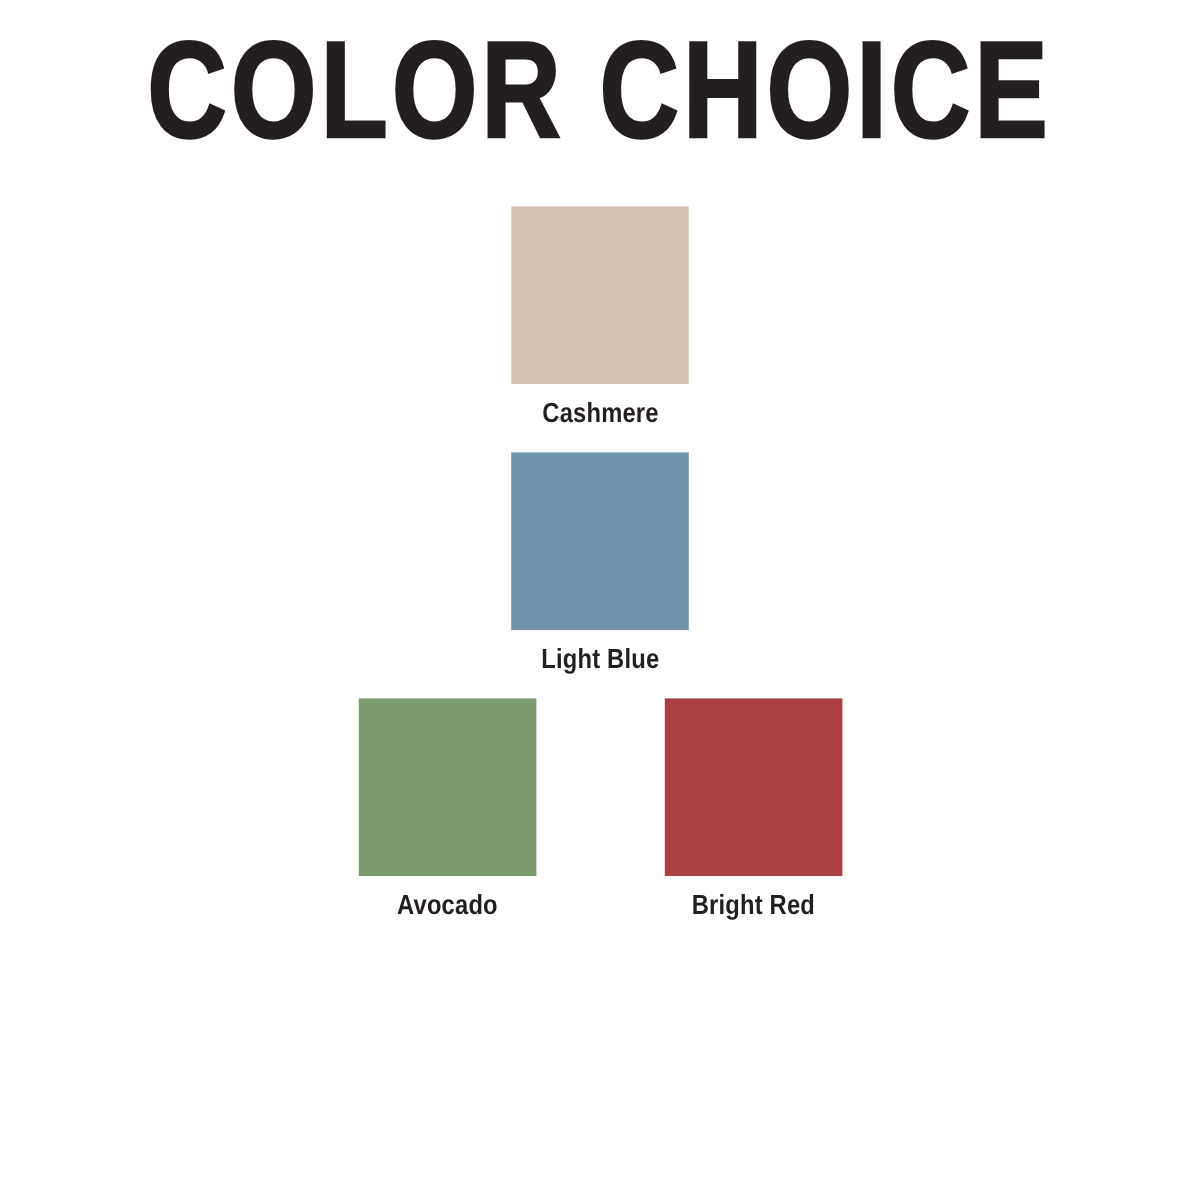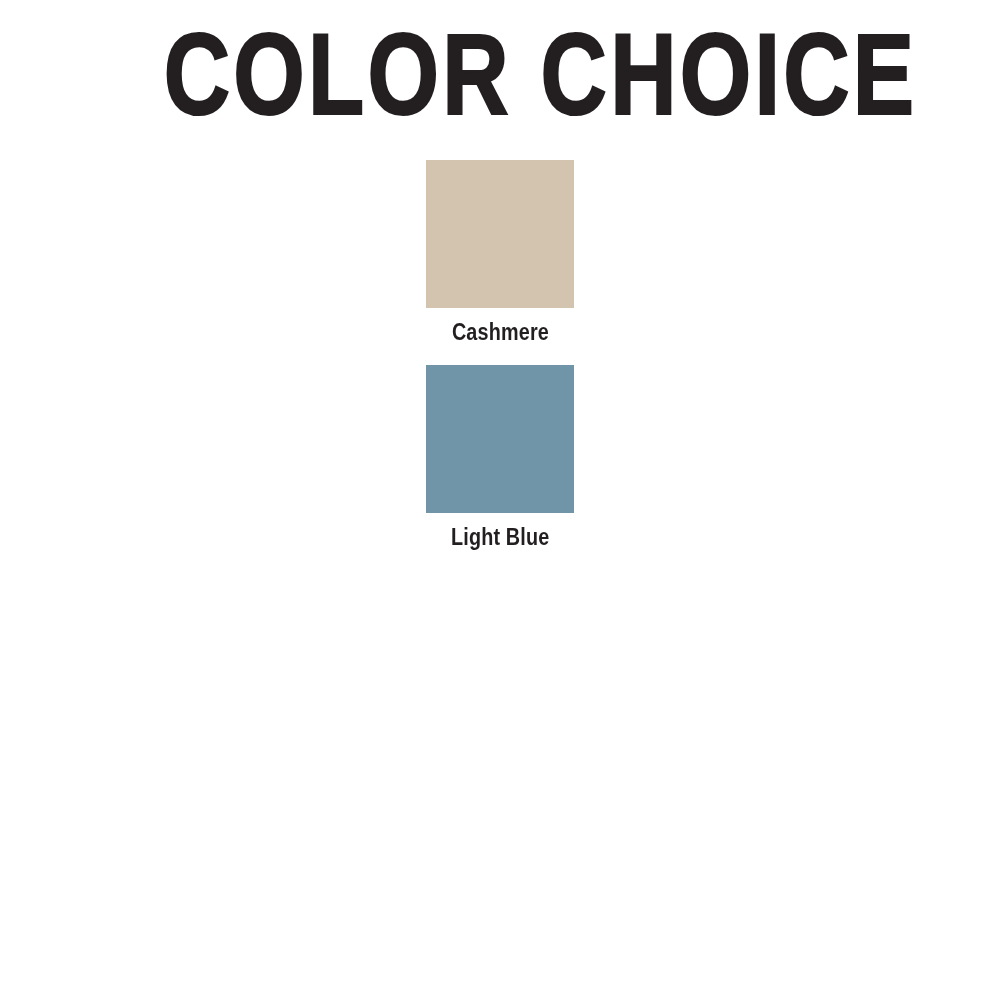--- a/index.html
+++ b/index.html
@@ -19,41 +19,41 @@
     height: 1000px;
     background: #ffffff;
   }
 
   
   .title-wrap {
     position: absolute;
     top: 18px;
     left: 0;
     width: 1000px;
-    text-align: right;
+    text-align: center;
   }
 
   .title {
     display: inline-block;
     font-family: "Liberation Sans Narrow", "Liberation Sans", "DejaVu Sans Condensed", sans-serif;
     font-weight: 700;
     font-size: 112px;
     line-height: 1.0;
     color: #231f20;
     letter-spacing: 4px;
     transform: scaleX(0.82) scaleY(1.02);
     transform-origin: center top;
     white-space: nowrap;
     -webkit-text-stroke: 2.2px #231f20;
   }
 
   
   .grid {
     position: absolute;
-    top: 160px;
+    top: 172px;
     left: 0;
     width: 1000px;
   }
 
   .row {
     display: flex;
     justify-content: center;
     align-items: flex-start;
     width: 1000px;
     height: 205px;
@@ -107,15 +107,25 @@
     </div>
 
 
     <div class="row">
       <div class="cell">
         <div class="swatch" style="background-color: rgb(112, 149, 168);"></div>
         <div class="swatch-label">Light Blue</div>
       </div>
     </div>
 
+    <div class="row row--last">
+      <div class="cell">
+        <div class="swatch" style="background-color: rgb(122, 155, 109);"></div>
+        <div class="swatch-label">Avocado</div>
+      </div>
+      <div class="cell">
+        <div class="swatch" style="background-color: rgb(171, 64, 68);"></div>
+        <div class="swatch-label">Bright Red</div>
+      </div>
+    </div>
 
   </div>
 </div>
 
 </body></html>

